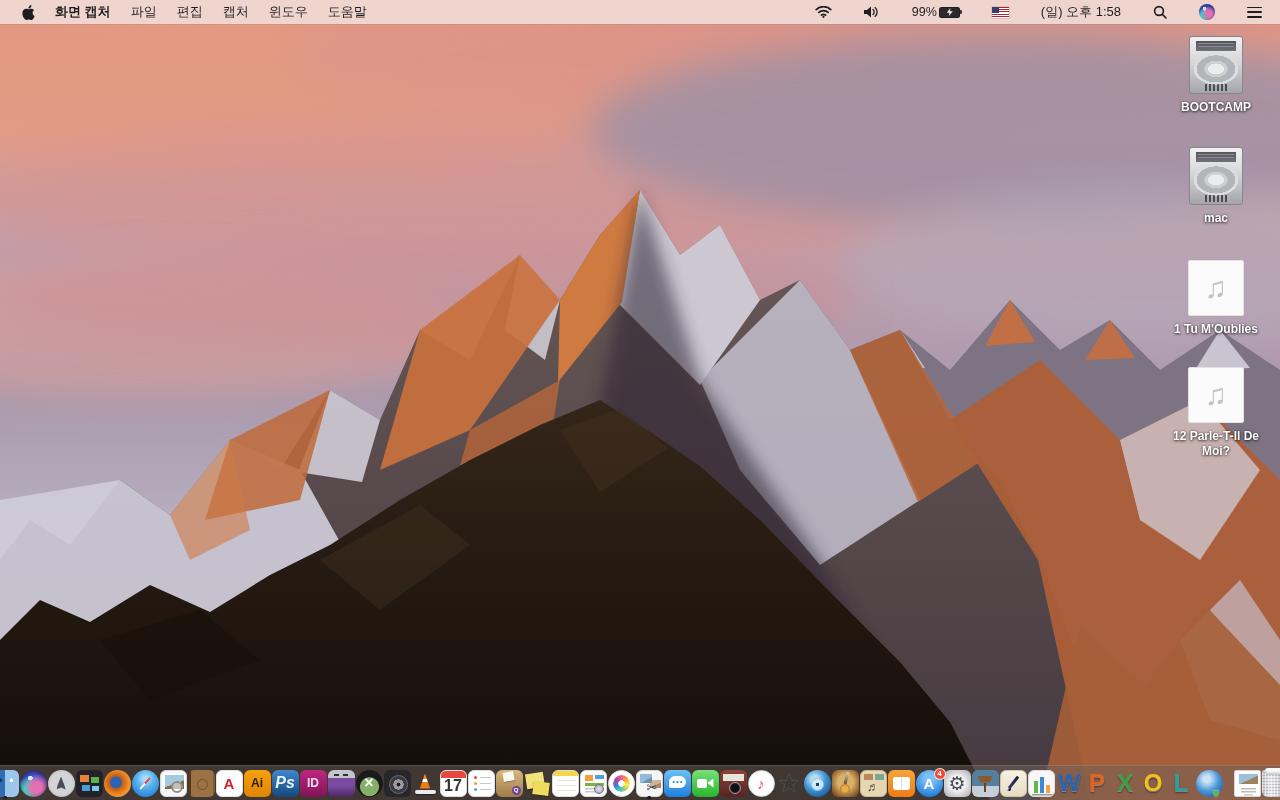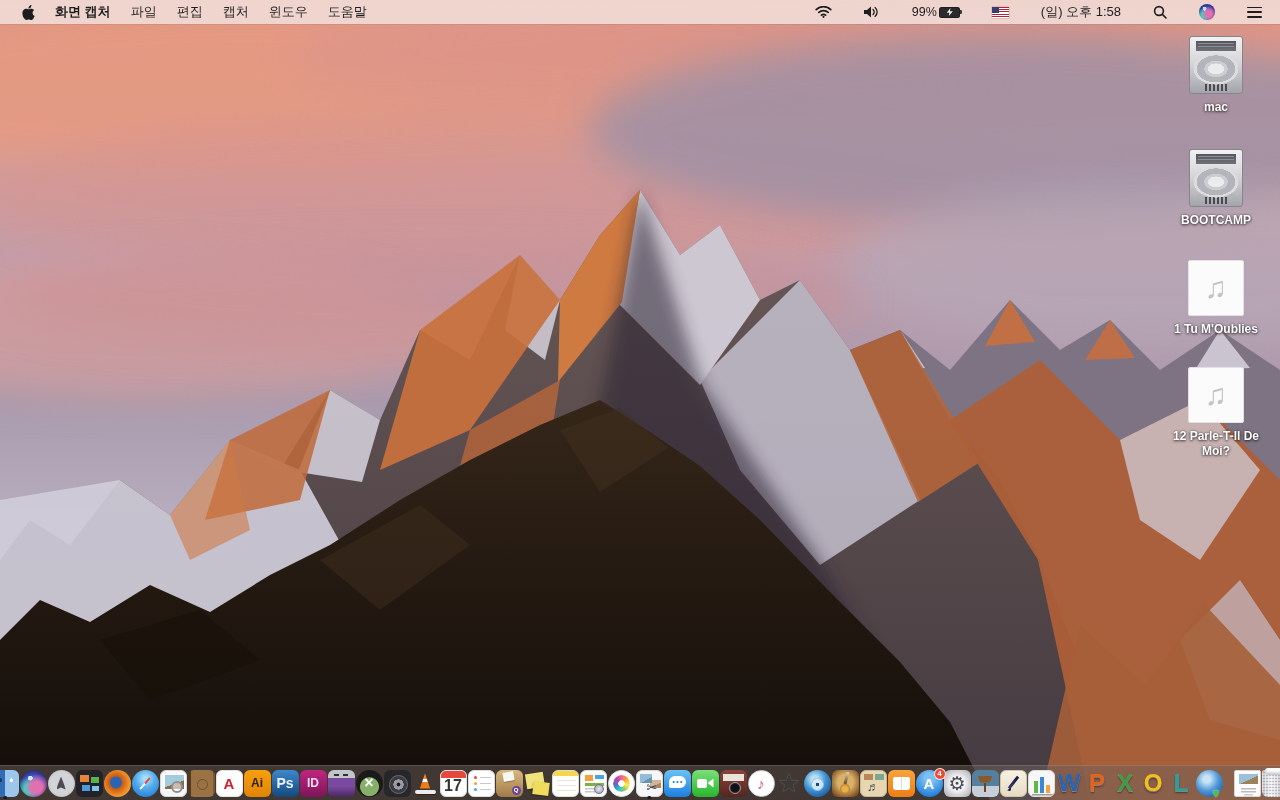--- a/index.html
+++ b/index.html
@@ -110,21 +110,21 @@
   .ic-preview::before{content:"";position:absolute;left:4px;top:4px;width:19px;height:14px;
     background:linear-gradient(160deg,#a4cade 0 58%,#8a6b4e 59%);box-shadow:0 0 0 1.5px #fff;}
   .ic-preview::after{content:"";position:absolute;right:3px;bottom:3px;width:8px;height:8px;border-radius:50%;
     border:2px solid #8d8d93;background:rgba(255,255,255,.55);}
   .ic-book{background:linear-gradient(90deg,#56391f 0 11%,#9a7244 11% 94%,#7c5a30 94%);}
   .ic-book::before{content:"";position:absolute;left:9px;top:9px;width:9px;height:9px;border-radius:50%;
     background:radial-gradient(circle,#ecd髙a 0,#e7cf88 40%,#a8884a 100%);border:1px solid #6e5226;}
   .ic-acrobat{background:#fdfdfd;border:0.5px solid #e3e3e3;}
   .ic-acrobat .glyph{color:#d2202f;font-size:15px;}
   .ic-ai{background:linear-gradient(#f7a00f,#e08406);} .ic-ai .glyph{color:#2f2104;font-size:12px;}
-  .ic-ps{background:linear-gradient(#3d88cc,#15487e);} .ic-ps .glyph{color:#eaf4fd;font-size:14px;}
+  .ic-ps{background:linear-gradient(#3d88cc,#15487e);} .ic-ps .glyph{color:#eaf4fd;font-size:16px;font-style:italic;}
   .ic-id{background:linear-gradient(#c0267f,#7e1558);} .ic-id .glyph{color:#fadcef;font-size:12px;}
   .ic-toast{background:
     linear-gradient(#2f2f33,#2f2f33) 6px 4px/5px 2px no-repeat,
     linear-gradient(#2f2f33,#2f2f33) 15px 4px/5px 2px no-repeat,
     linear-gradient(180deg,#c3c5ca 0 30%,#7a4aa0 30% 60%,#4a2763 100%);}
   .ic-xee{border-radius:50%;background:radial-gradient(circle at 50% 62%,#86b06a 0 42%,#1a1a1a 46%);}
   .ic-xee .glyph{font-size:16px;}
   .ic-reel{background:#27272b;}
   .ic-reel::before{content:"";position:absolute;left:5px;top:5px;width:17px;height:17px;border-radius:50%;
     background:radial-gradient(circle,#1c1c1e 0 16%,#9a9aa2 17% 42%,#3a3a40 43%);border:1px solid #6a6a72;}
@@ -371,28 +371,28 @@
           <i></i>
           <i></i>
           <i></i>
         </span>
     </span>
   </div>
 </div>
 
 <div class="desktop-icons">
 
+    <div class="dicon icon-drive">
+      <span class="gfx"></span>
+      <span class="dlabel">BOOTCAMP</span>
+    </div>
+
     <div class="dicon icon-drive d-mac">
       <span class="gfx"></span>
       <span class="dlabel">mac</span>
-    </div>
-
-    <div class="dicon icon-drive">
-      <span class="gfx"></span>
-      <span class="dlabel">BOOTCAMP</span>
     </div>
 
     <div class="dicon icon-music">
       <span class="gfx"></span>
       <span class="dlabel">1 Tu M'Oublies</span>
     </div>
 
     <div class="dicon icon-music">
       <span class="gfx"></span>
       <span class="dlabel">12 Parle-T-Il De Moi?</span>

